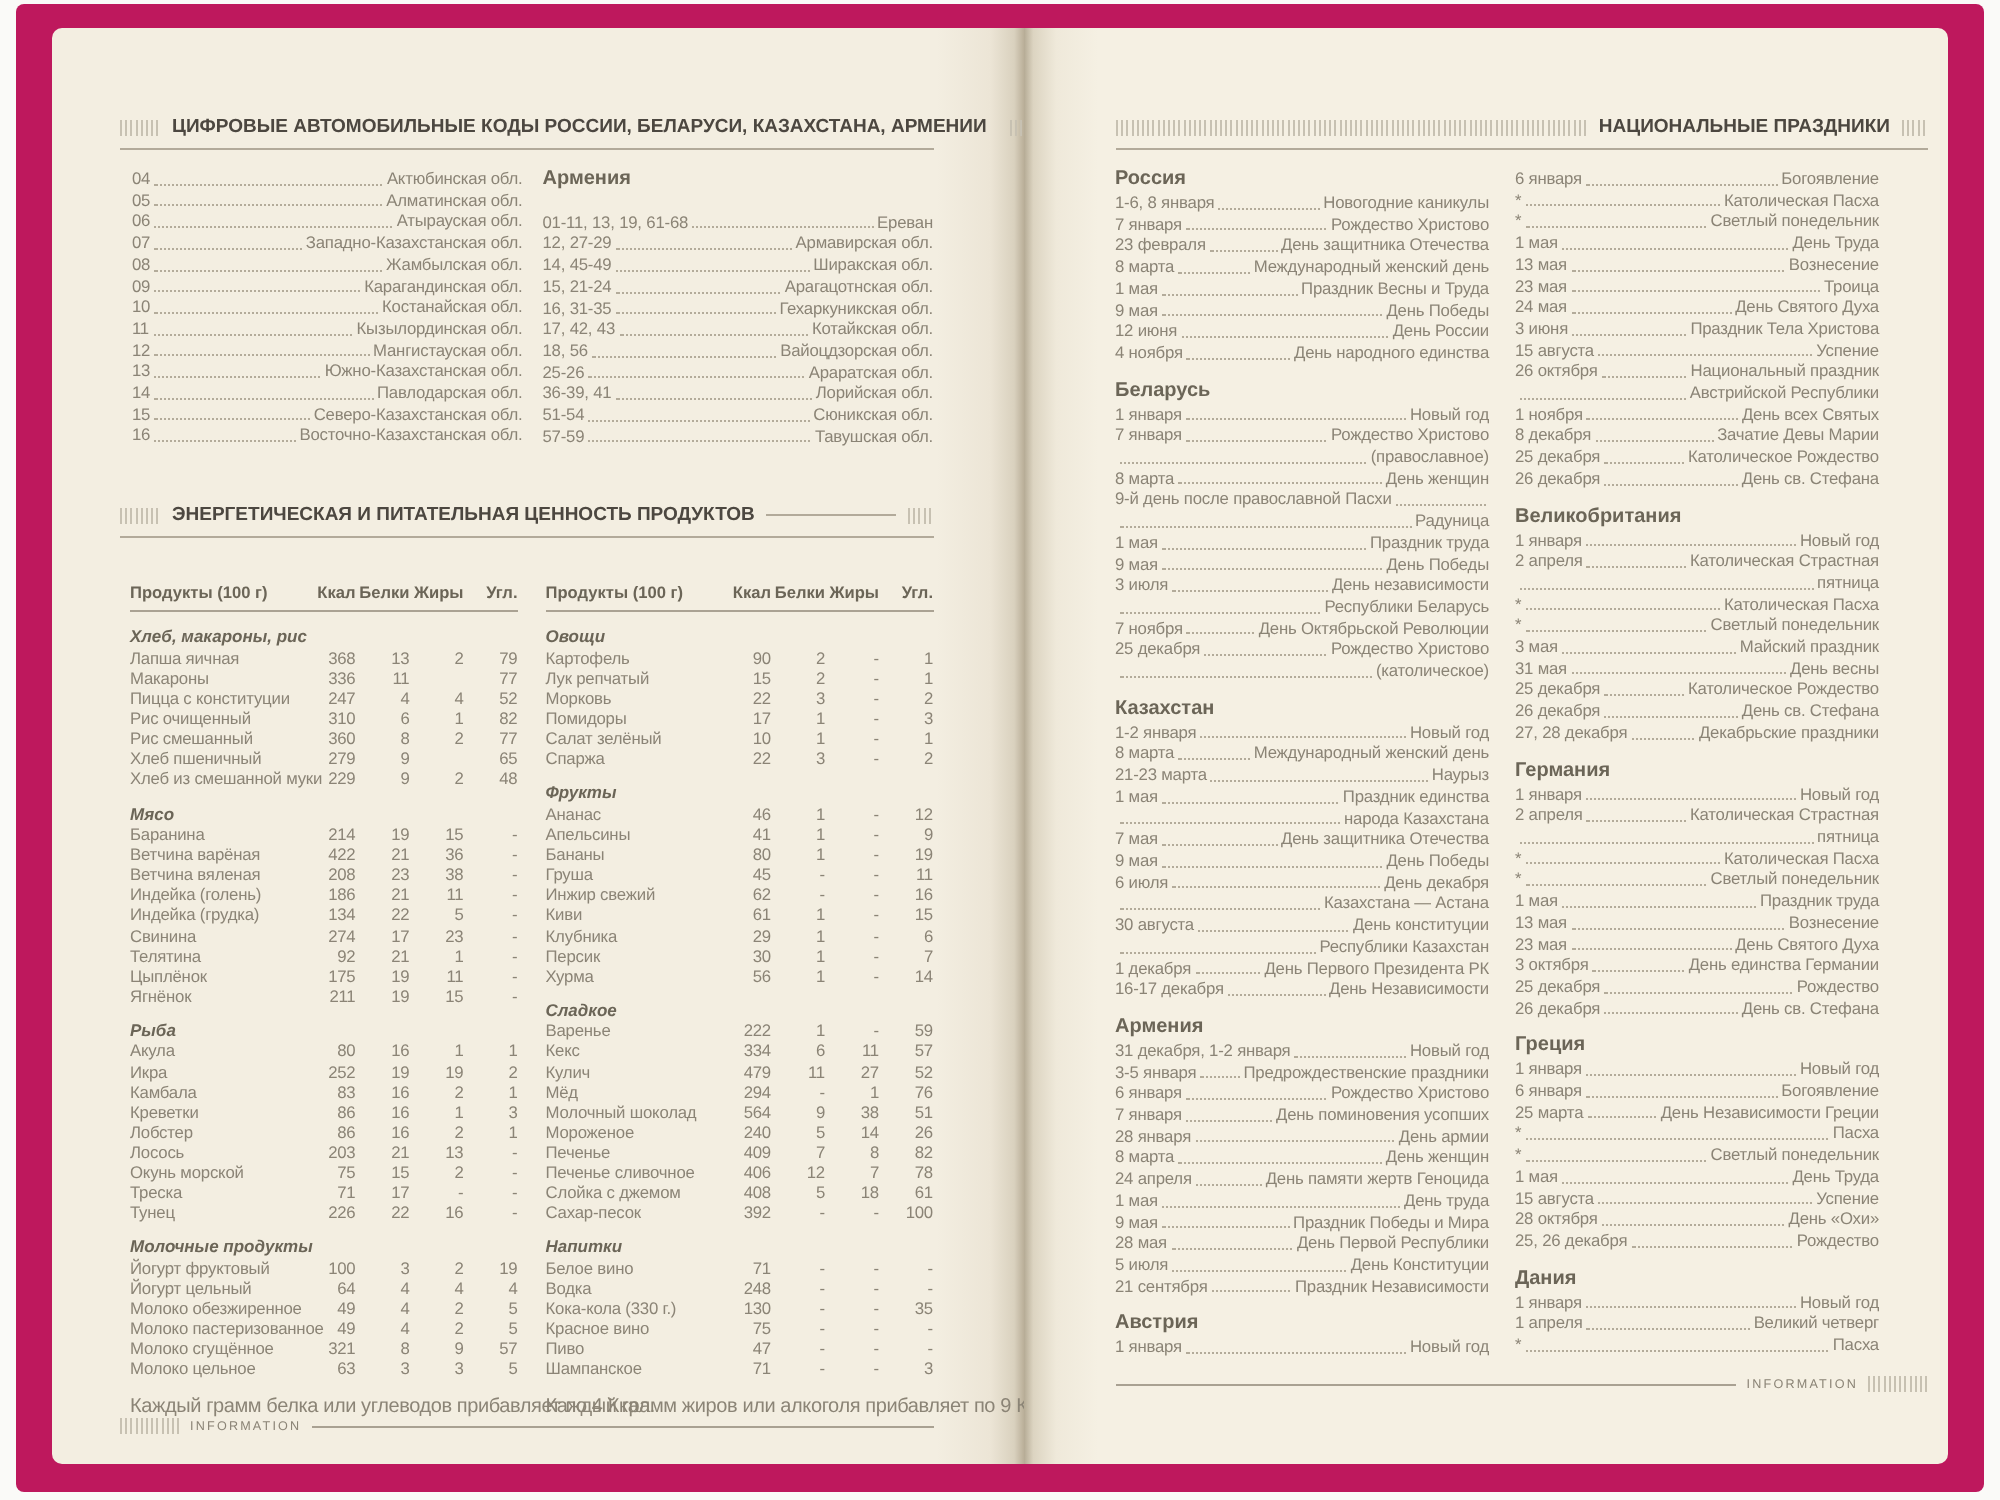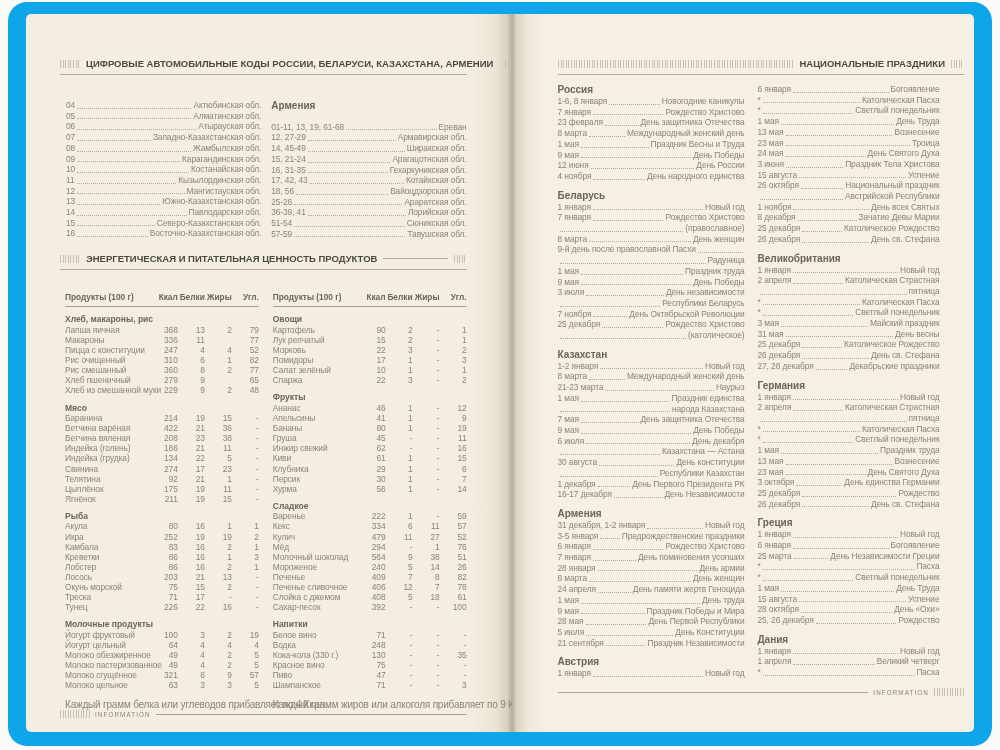--- a/index.html
+++ b/index.html
@@ -1,55 +1,55 @@
 <!DOCTYPE html>
 <html><head>
 <meta charset="utf-8">
 <style>
   html,body{margin:0;padding:0;}
   body{width:1000px;height:750px;background:#fafaf8;position:relative;overflow:hidden;
        font-family:"Liberation Sans",sans-serif;}
-  .cover{position:absolute;left:8px;top:2px;width:984px;height:744px;background:#0ea5e9;
-         border-radius:19px;box-sizing:border-box;padding:12px 18px 14px 18px;}
+  .cover{position:absolute;left:8px;top:2px;width:984px;height:744px;background:#be185d;
+         border-radius:4px;box-sizing:border-box;padding:12px 18px 14px 18px;}
   .pages{display:flex;width:100%;height:100%;}
   .page{flex:1;box-sizing:border-box;display:flex;flex-direction:column;min-width:0;}
   .page.left{background:linear-gradient(90deg,#f3eee1 0%,#f3eee1 91%,#ece5d6 96.5%,#d9d1be 99%,#baaf99 100%);
              border-radius:5px 0 0 5px;padding:44px 45px 22px 34px;}
   .page.right{background:linear-gradient(90deg,#b5ab95 0%,#dcd4c1 1%,#efe9da 3.5%,#f5f0e3 8%,#f5f0e3 100%);
               border-radius:0 5px 5px 0;padding:44px 10px 36px 46px;}
 
   .sec-head{display:flex;align-items:center;gap:6px;border-bottom:1px solid #b2aa9a;padding-bottom:5px;}
   .sec-title{font-size:9.5px;font-weight:bold;color:#4c4740;white-space:nowrap;letter-spacing:0;}
   .hline{flex:1 1 0;min-width:0;height:1px;background:#b2aa9a;}
   .hatch{height:8px;background:repeating-linear-gradient(90deg,#c7c1b2 0,#c7c1b2 1px,rgba(0,0,0,0) 1px,rgba(0,0,0,0) 2.6px);}
   .hatch.sm{width:20px;flex:0 0 auto;}
   .hatch.end{width:13px;flex:0 0 auto;}
   .hatch.band{flex:1 1 0;min-width:0;}
   .hatch.foot{width:30px;flex:0 0 auto;}
-  .mt{margin-top:14px;}
+  .mt{margin-top:29px;}
 
   .line{display:flex;align-items:flex-end;font-size:8.4px;line-height:10.7px;color:#8b8476;letter-spacing:-0.1px;}
   .line .d{white-space:nowrap;}
   .line .fill{flex:1 1 auto;min-width:4px;border-bottom:1px dotted #b3ab9a;margin:0 2px 2px 2px;}
   .line .v{white-space:nowrap;}
   .sub{font-weight:bold;color:#6b6557;font-size:10px;line-height:11px;}
   .gap{height:10.7px;}
 
-  .codes{display:flex;gap:10px;margin-top:25px;padding-left:6px;justify-content:center;}
+  .codes{display:flex;gap:10px;margin-top:9px;padding-left:6px;justify-content:center;}
   .codes-col{flex:1 1 0;min-width:0;}
 
   .nutri{display:flex;gap:14px;padding-left:5px;margin-top:16px;}
   .ngroup{flex:1 1 0;min-width:0;display:flex;flex-direction:column;}
   .nhead{display:flex;font-weight:bold;color:#6b6557;font-size:8.3px;padding:6px 0 4px 0;
          border-bottom:1px solid #aaa293;}
   .nname{flex:1 1 0;min-width:0;white-space:nowrap;}
   .ncell{width:27px;flex:0 0 auto;text-align:right;}
   .nrow{display:flex;font-size:8.4px;line-height:10.1px;color:#8b8476;letter-spacing:-0.1px;}
   .nsec{margin-top:7px;}
-  .nsec-name{font-weight:bold;color:#6b6557;font-size:8.5px;line-height:10.5px;}
+  .nsec-name{font-weight:bold;color:#6b6557;font-size:8.5px;line-height:10.5px;font-style:italic;}
   .note{font-size:10px;color:#8b8476;margin-top:9px;letter-spacing:-0.2px;white-space:nowrap;}
 
   .holidays{display:flex;gap:13px;margin-top:9px;width:382px;}
   .hol-col{min-width:0;}
   .hol-col.c0{flex:0 0 187px;}
   .hol-col.c1{flex:1 1 0;}
   .hol-sec{margin-bottom:8px;}
   .hol-sec .sub{margin-bottom:1px;}
 
   .pfoot{display:flex;align-items:center;gap:5px;margin-top:auto;}

